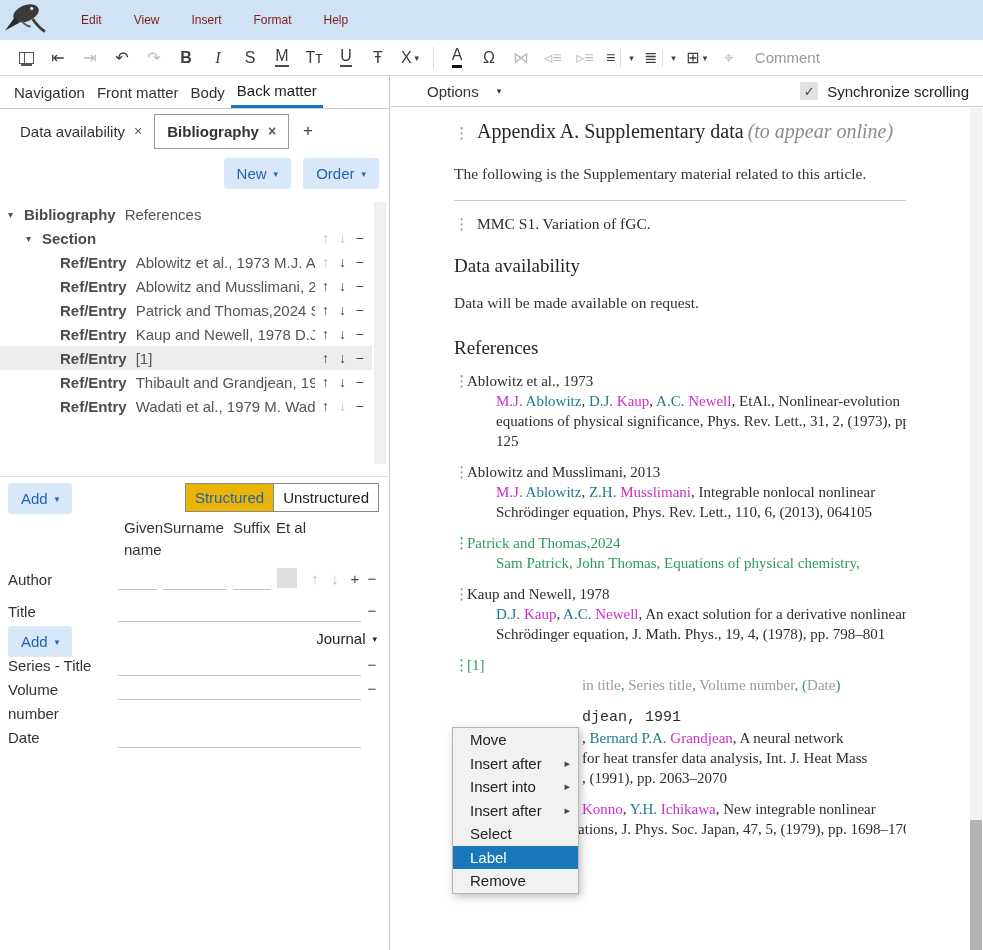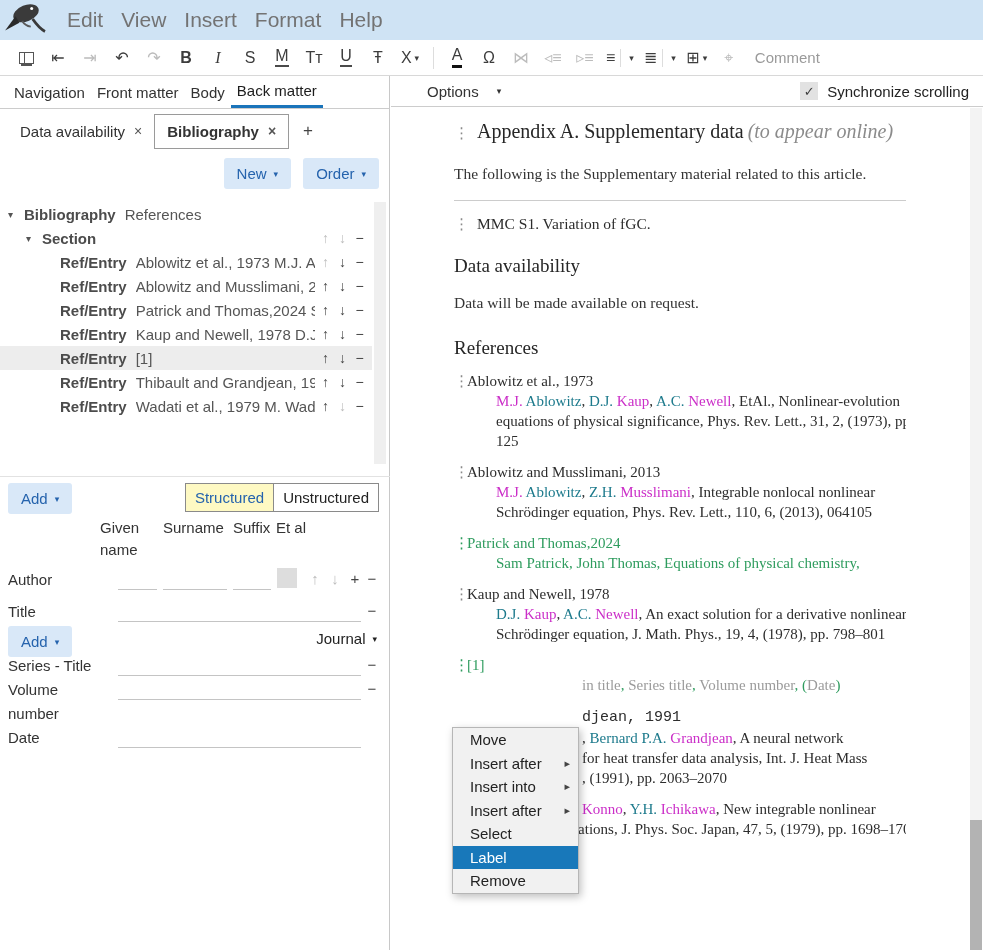--- a/index.html
+++ b/index.html
@@ -4,21 +4,21 @@
 <style>
   *{margin:0;padding:0;box-sizing:border-box}
   html,body{background:#fff}
   body{width:983px;height:950px;position:relative;overflow:hidden;
        font-family:"Liberation Sans",sans-serif;color:#333;font-size:15px}
 
   
   #menubar{position:absolute;left:0;top:0;width:983px;height:40px;background:#cfe3f4;
            display:flex;align-items:center}
   #logo{width:46px;height:38px;margin-left:3px;flex:none}
-  .menu-item{font-size:21px;color:#737373;margin-left:18px;cursor:default}
+  .menu-item{font-size:12px;color:#7f1d1d;margin-left:32px;cursor:default}
 
   
   #toolbar{position:absolute;left:0;top:40px;width:983px;height:36px;background:#fff;
            border-bottom:1px solid #d8d8d8;display:flex;align-items:center;padding-left:10px}
   .tb-btn{min-width:22px;text-align:center;font-size:16px;color:#3d3d3d;margin:0 5px;
           display:inline-flex;align-items:center;justify-content:center;height:26px}
   .tb-btn.disabled{color:#bcbcbc}
   .tb-btn .caret{font-size:9px;margin-left:3px}
   .tb-sep{width:1px;height:22px;background:#ddd;margin:0 7px}
   .split-div{width:1px;height:18px;background:#ddd;margin:0 5px}
@@ -59,24 +59,24 @@
   .tctrl span{width:17px;text-align:center;font-size:14px}
   .tctrl .dis{color:#bdbdbd}
   #tree-scroll{position:absolute;left:374px;top:126px;width:12px;height:262px;background:#efefef}
 
   
   #form-sep{position:absolute;left:0;top:400px;width:390px;height:1px;background:#e2e2e2}
   #add1{position:absolute;left:8px;top:407px}
   #add2{position:absolute;left:8px;top:550px}
   #mode-toggle{position:absolute;right:10px;top:407px;display:flex;border:1px solid #8a8a8a}
   .mode-opt{padding:5px 9px}
-  .mode-opt.sel{background:#fef9c3;color:#2563ad}
+  .mode-opt.sel{background:#eab308;color:#2563ad}
   .mode-opt.unsel{background:#fff;color:#222;border-left:1px solid #8a8a8a}
   .ch{position:absolute;color:#333;line-height:22px}
-  #ch-given{left:100px;top:441px;width:50px}
+  #ch-given{left:124px;top:441px;width:50px}
   #ch-surname{left:163px;top:441px}
   #ch-suffix{left:233px;top:441px}
   #ch-etal{left:276px;top:441px}
   .frm-label{position:absolute;left:8px;color:#333;line-height:24px}
   .field{position:absolute;height:22px;border-bottom:1px solid #c4c4c4}
   .minus-ctl,.plus-ctl,.arr-ctl{position:absolute;color:#444;font-size:15px;width:16px;text-align:center}
   .arr-ctl.dis{color:#bdbdbd}
   #etal-box{position:absolute;left:277px;top:492px;width:20px;height:20px;background:#ddd}
   #journal-dd{position:absolute;right:12px;top:554px;color:#222;display:inline-flex;align-items:center;gap:7px}
   #journal-dd .caret{font-size:9px}

